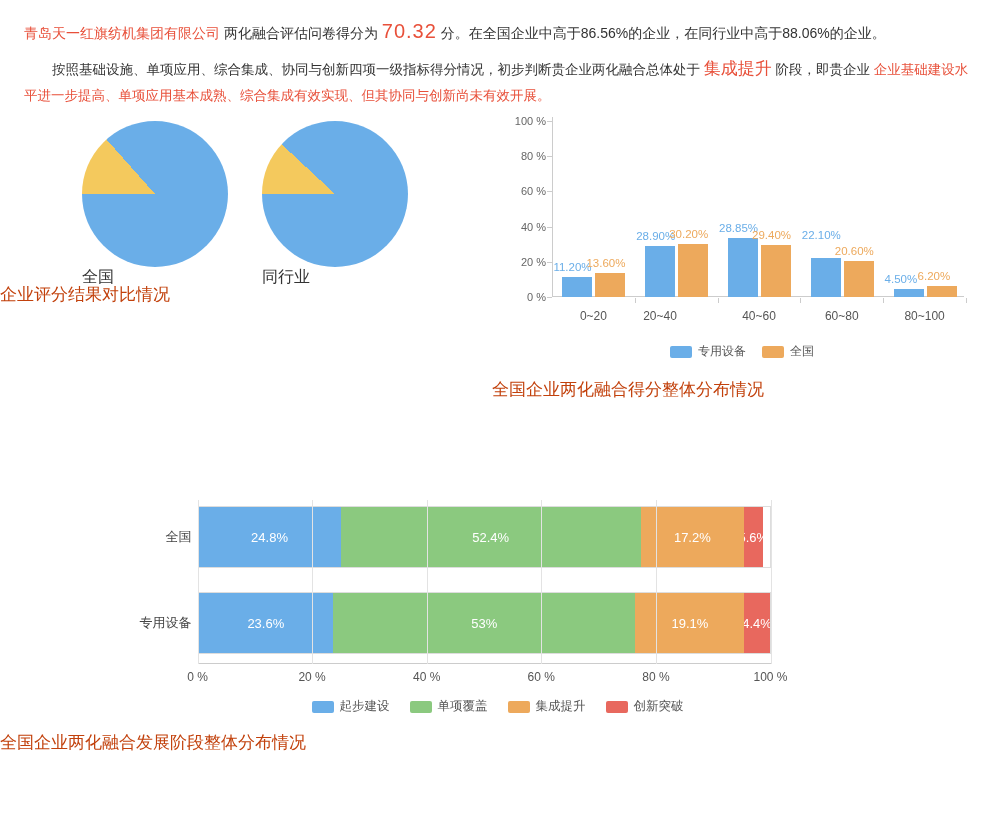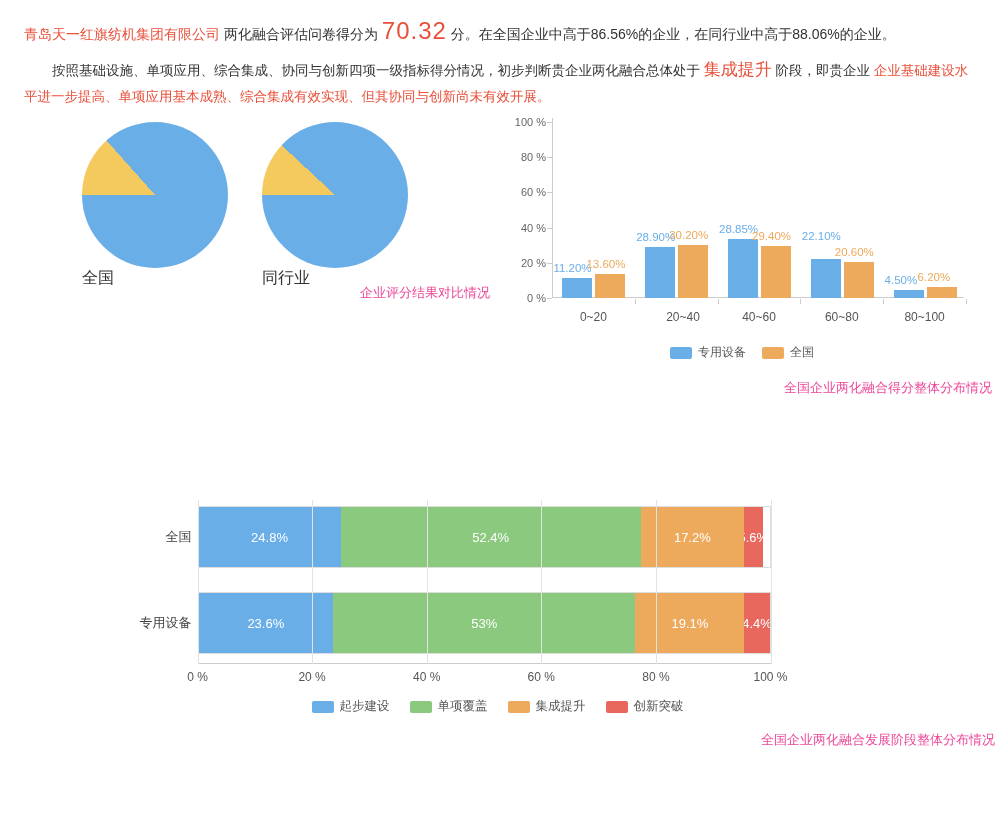--- a/index.html
+++ b/index.html
@@ -18,21 +18,21 @@
   .intro {
     padding: 18px 24px 0 24px;
     font-size: 14px;
     line-height: 26px;
   }
   .intro .company {
     color: #e8503a;
   }
   .intro .score {
     color: #e8503a;
-    font-size: 24px;
+    font-size: 20px;
     letter-spacing: 1px;
   }
   .para2 {
     padding: 10px 24px 0 24px;
     font-size: 13.5px;
     line-height: 26px;
     text-indent: 28px;
   }
   .para2 .hl-big {
     color: #e8503a;
@@ -84,23 +84,23 @@
     align-items: center;
     gap: 6px;
   }
   .legend .sw {
     width: 22px;
     height: 12px;
     border-radius: 2px;
     display: inline-block;
   }
   .caption {
-    text-align: right;
-    font-size: 13px;
-    color: #ec4899;
+    text-align: left;
+    font-size: 17px;
+    color: #c2410c;
     margin-top: 16px;
   }
 
   
   .bar-area {
     position: absolute;
     left: 492px;
     top: 162px;
     width: 500px;
   }
@@ -310,21 +310,21 @@
         <div class="vlabel" style="color: rgb(106, 174, 232); left: 49.4px; top: 144.288px;">11.20%</div>
         <div class="vlabel" style="color: rgb(237, 169, 92); left: 82.4px; top: 140.064px;">13.60%</div>
         <div class="xlabel" style="left: 89.4px;">0~20</div>
         <div class="tickx" style="left: 130.8px;"></div>
         <div class="group" style="left: 141.2px; bottom: 20px;">
           <div class="bar" style="height: 50.864px; background: rgb(106, 174, 232);"></div>
           <div class="bar" style="height: 53.152px; background: rgb(237, 169, 92);"></div>
         </div>
         <div class="vlabel" style="color: rgb(106, 174, 232); left: 132.2px; top: 113.136px;">28.90%</div>
         <div class="vlabel" style="color: rgb(237, 169, 92); left: 165.2px; top: 110.848px;">30.20%</div>
-        <div class="xlabel" style="left: 179px;">20~40</div>
+        <div class="xlabel" style="left: 156px;">20~40</div>
         <div class="tickx" style="left: 213.6px;"></div>
         <div class="group" style="left: 224px; bottom: 20px;">
           <div class="bar" style="height: 58.784px; background: rgb(106, 174, 232);"></div>
           <div class="bar" style="height: 51.744px; background: rgb(237, 169, 92);"></div>
         </div>
         <div class="vlabel" style="color: rgb(106, 174, 232); left: 215px; top: 105.216px;">28.85%</div>
         <div class="vlabel" style="color: rgb(237, 169, 92); left: 248px; top: 112.256px;">29.40%</div>
         <div class="xlabel" style="left: 255px;">40~60</div>
         <div class="tickx" style="left: 296.4px;"></div>
         <div class="group" style="left: 306.8px; bottom: 20px;">

